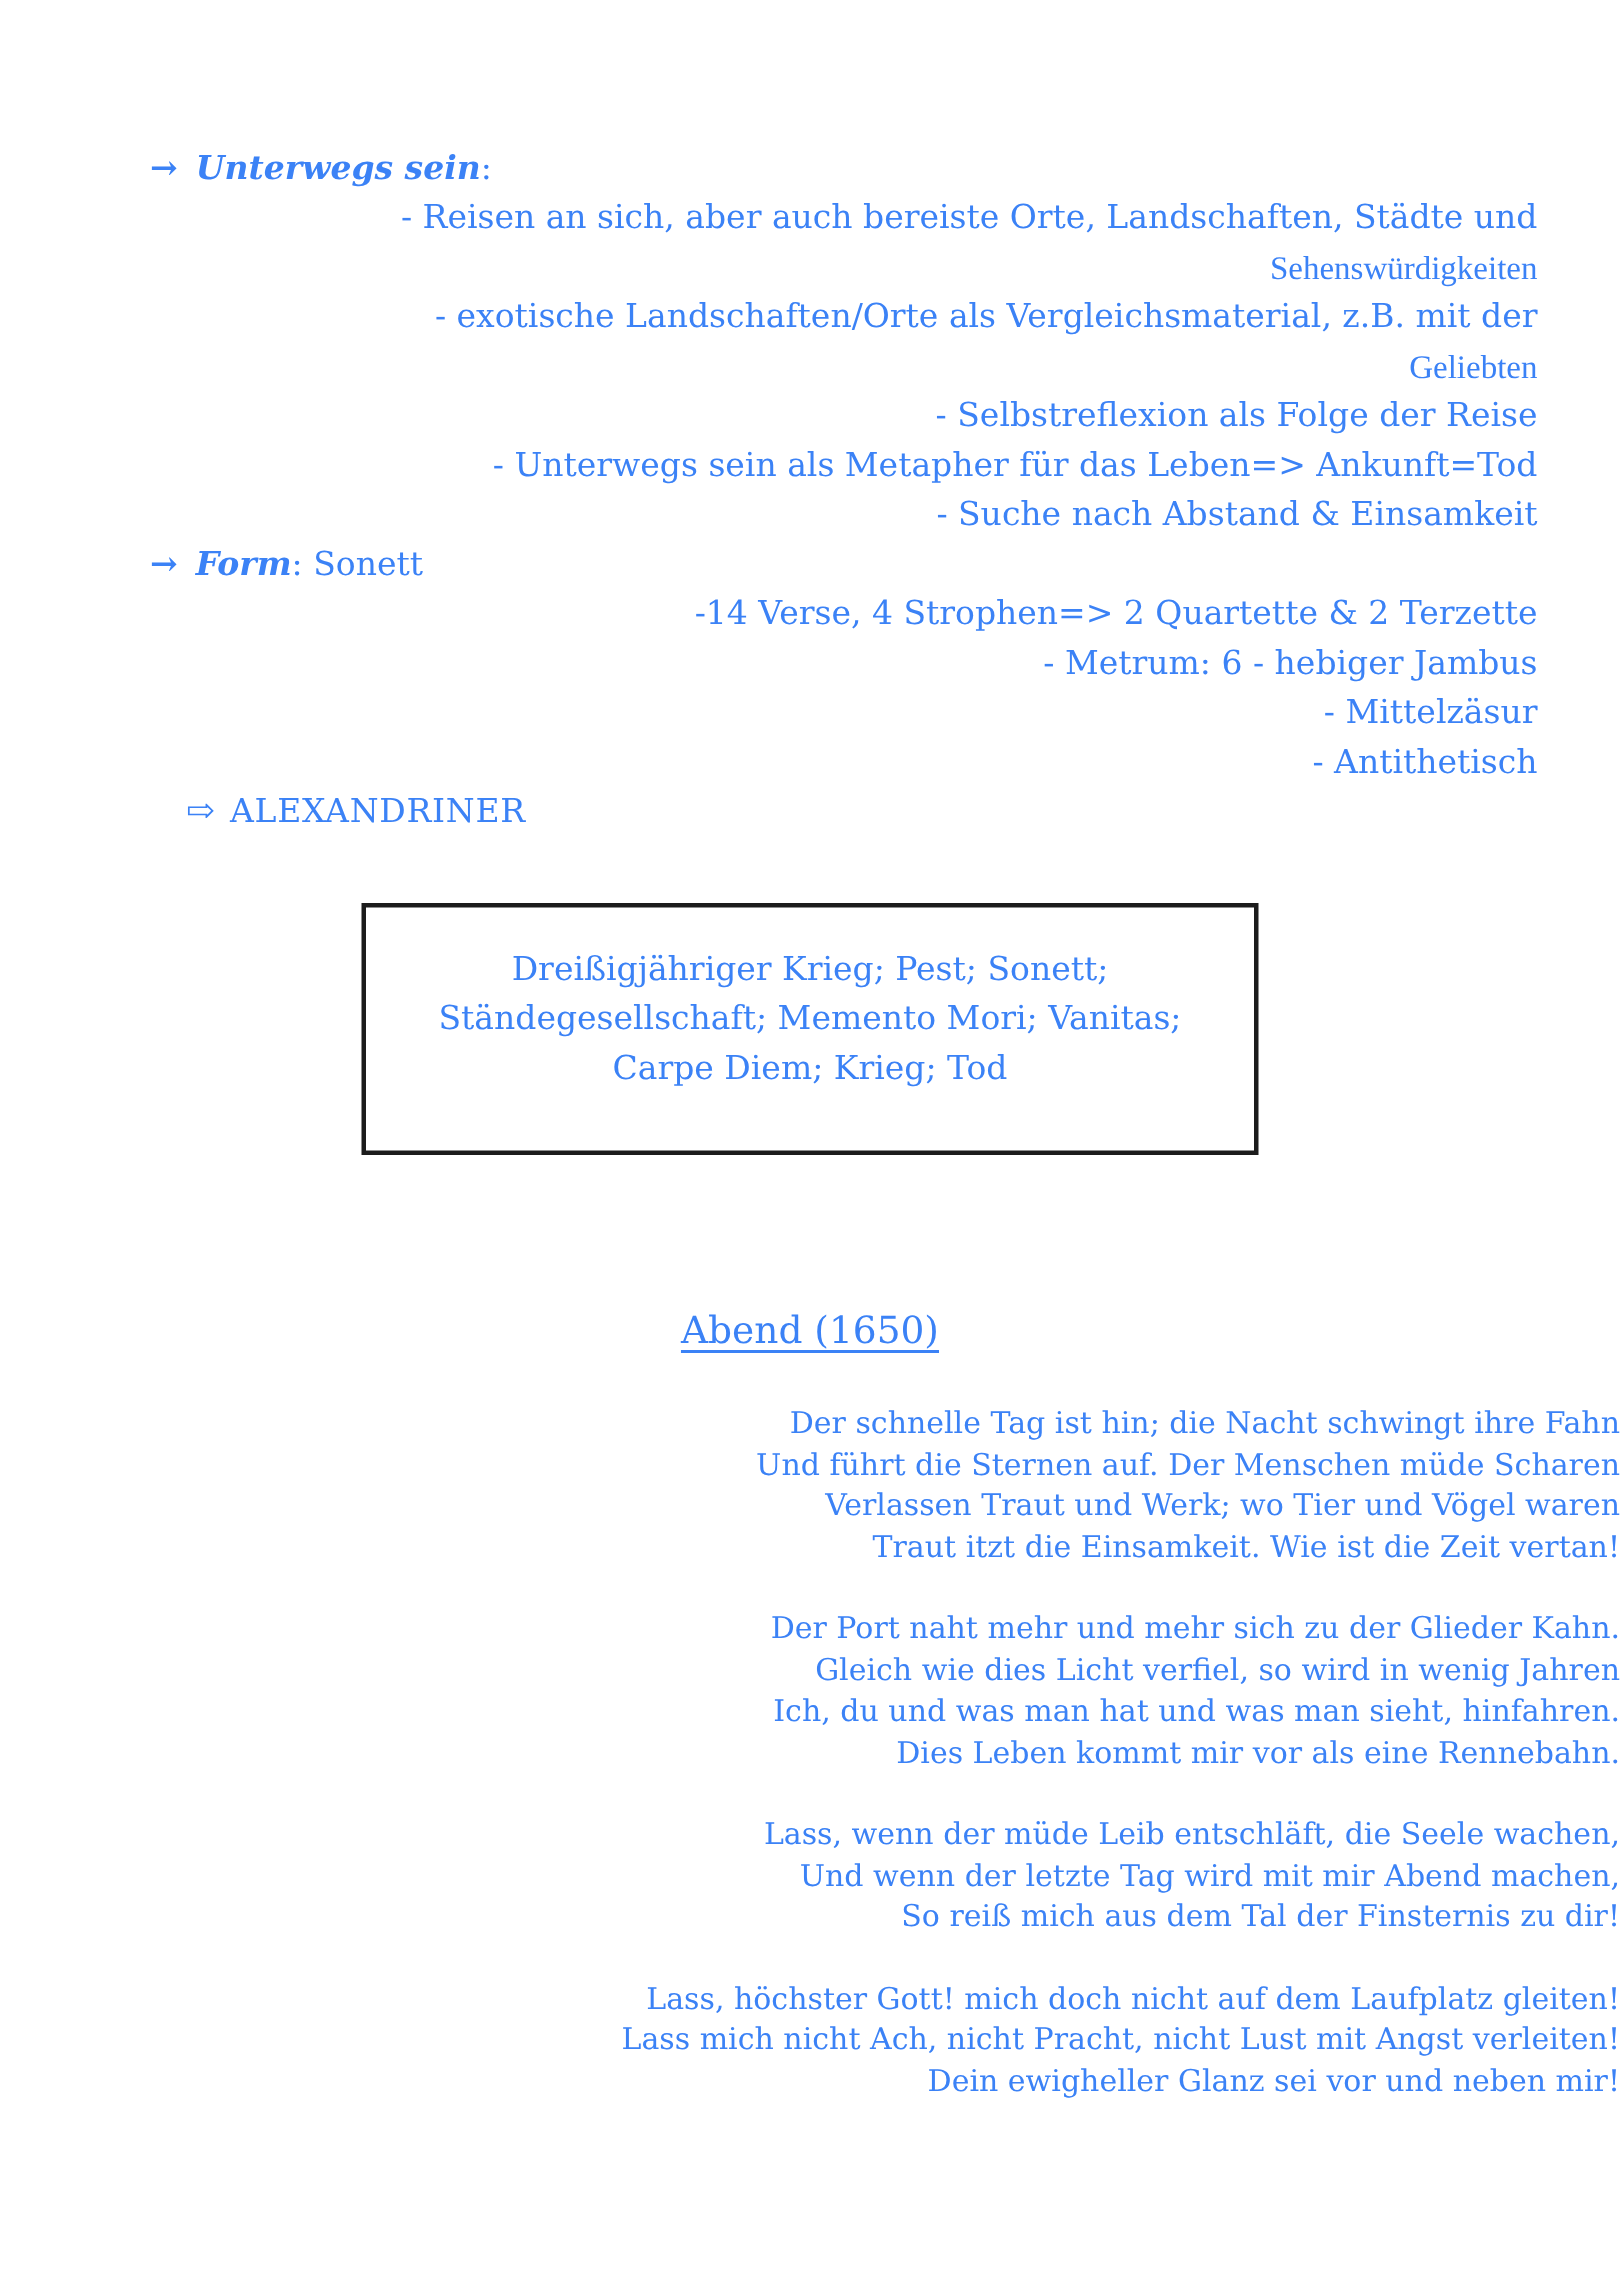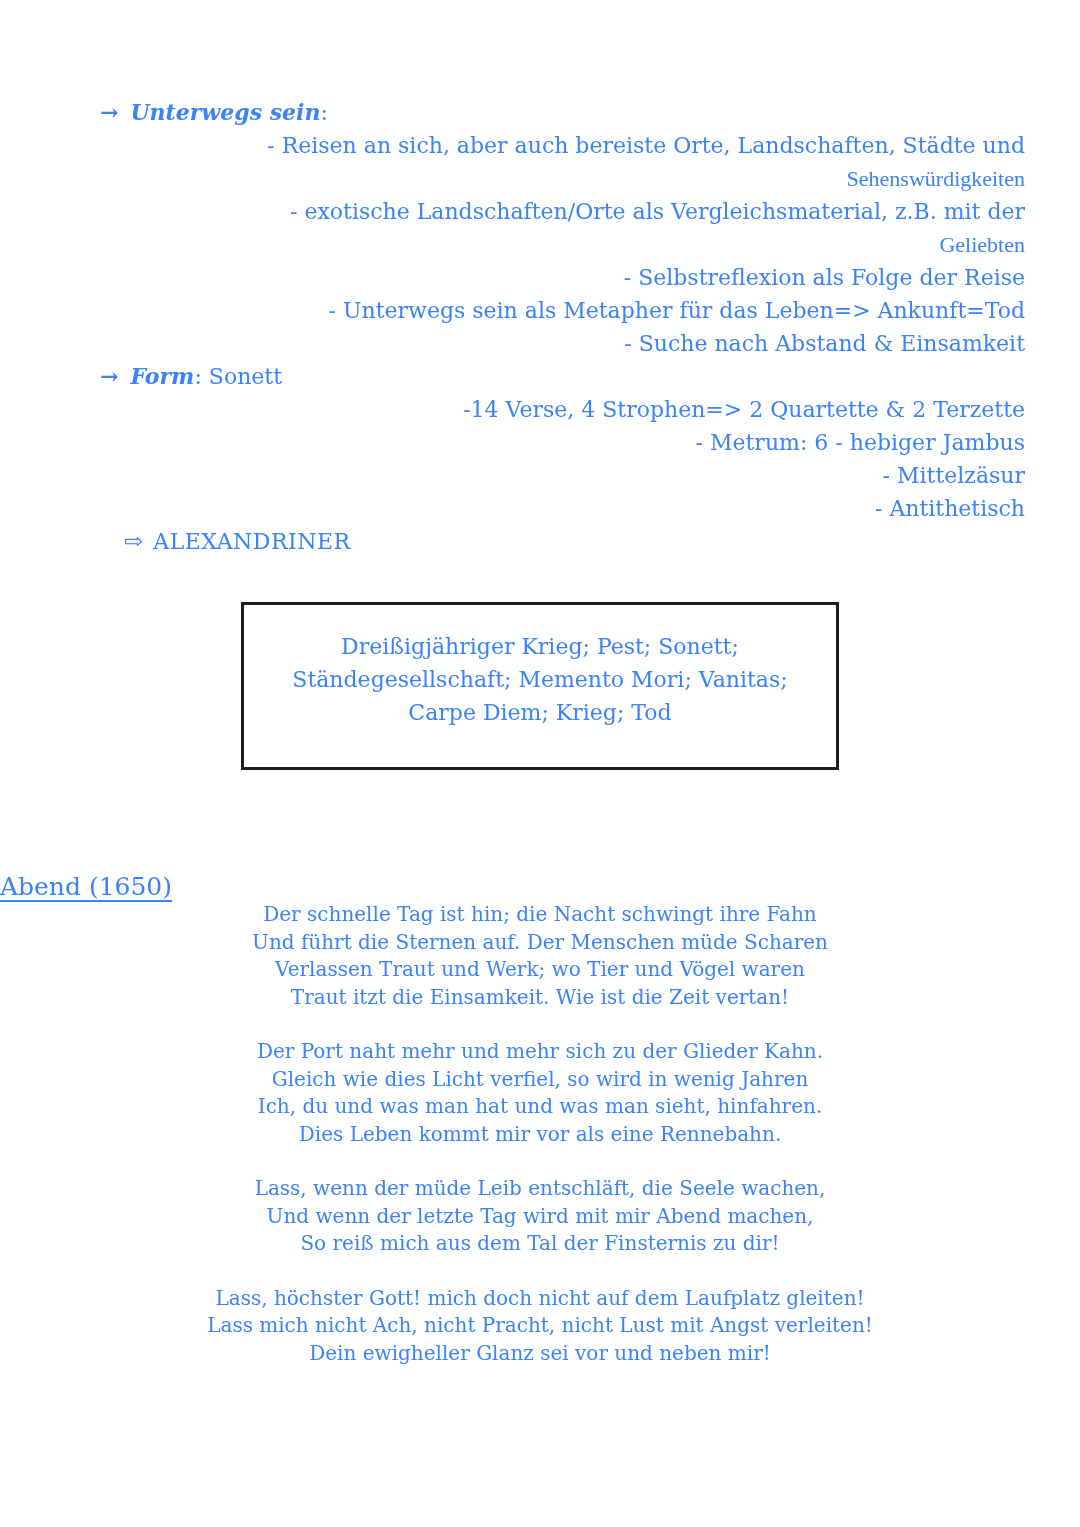--- a/index.html
+++ b/index.html
@@ -40,30 +40,32 @@
     border: 3px solid #1c1c1c;
     text-align: center;
     font-size: 22px;
     line-height: 33px;
     padding: 25px 12px 38px;
   }
 
   
   .poem-title {
     margin: 102px 0 0;
+    text-align: center;
     font-size: 25px;
     font-weight: 400;
   }
   .poem-title span {
     text-decoration: underline;
     text-underline-offset: 5px;
     text-decoration-thickness: 1.5px;
   }
   .poem {
-    text-align: center;
+    margin-top: 34px;
+    text-align: right;
     font-size: 20px;
     line-height: 27.5px;
   }
   .stanza { margin-bottom: 27px; }
 </style>
 </head>
 <body>
 
 <div class="page">
 

